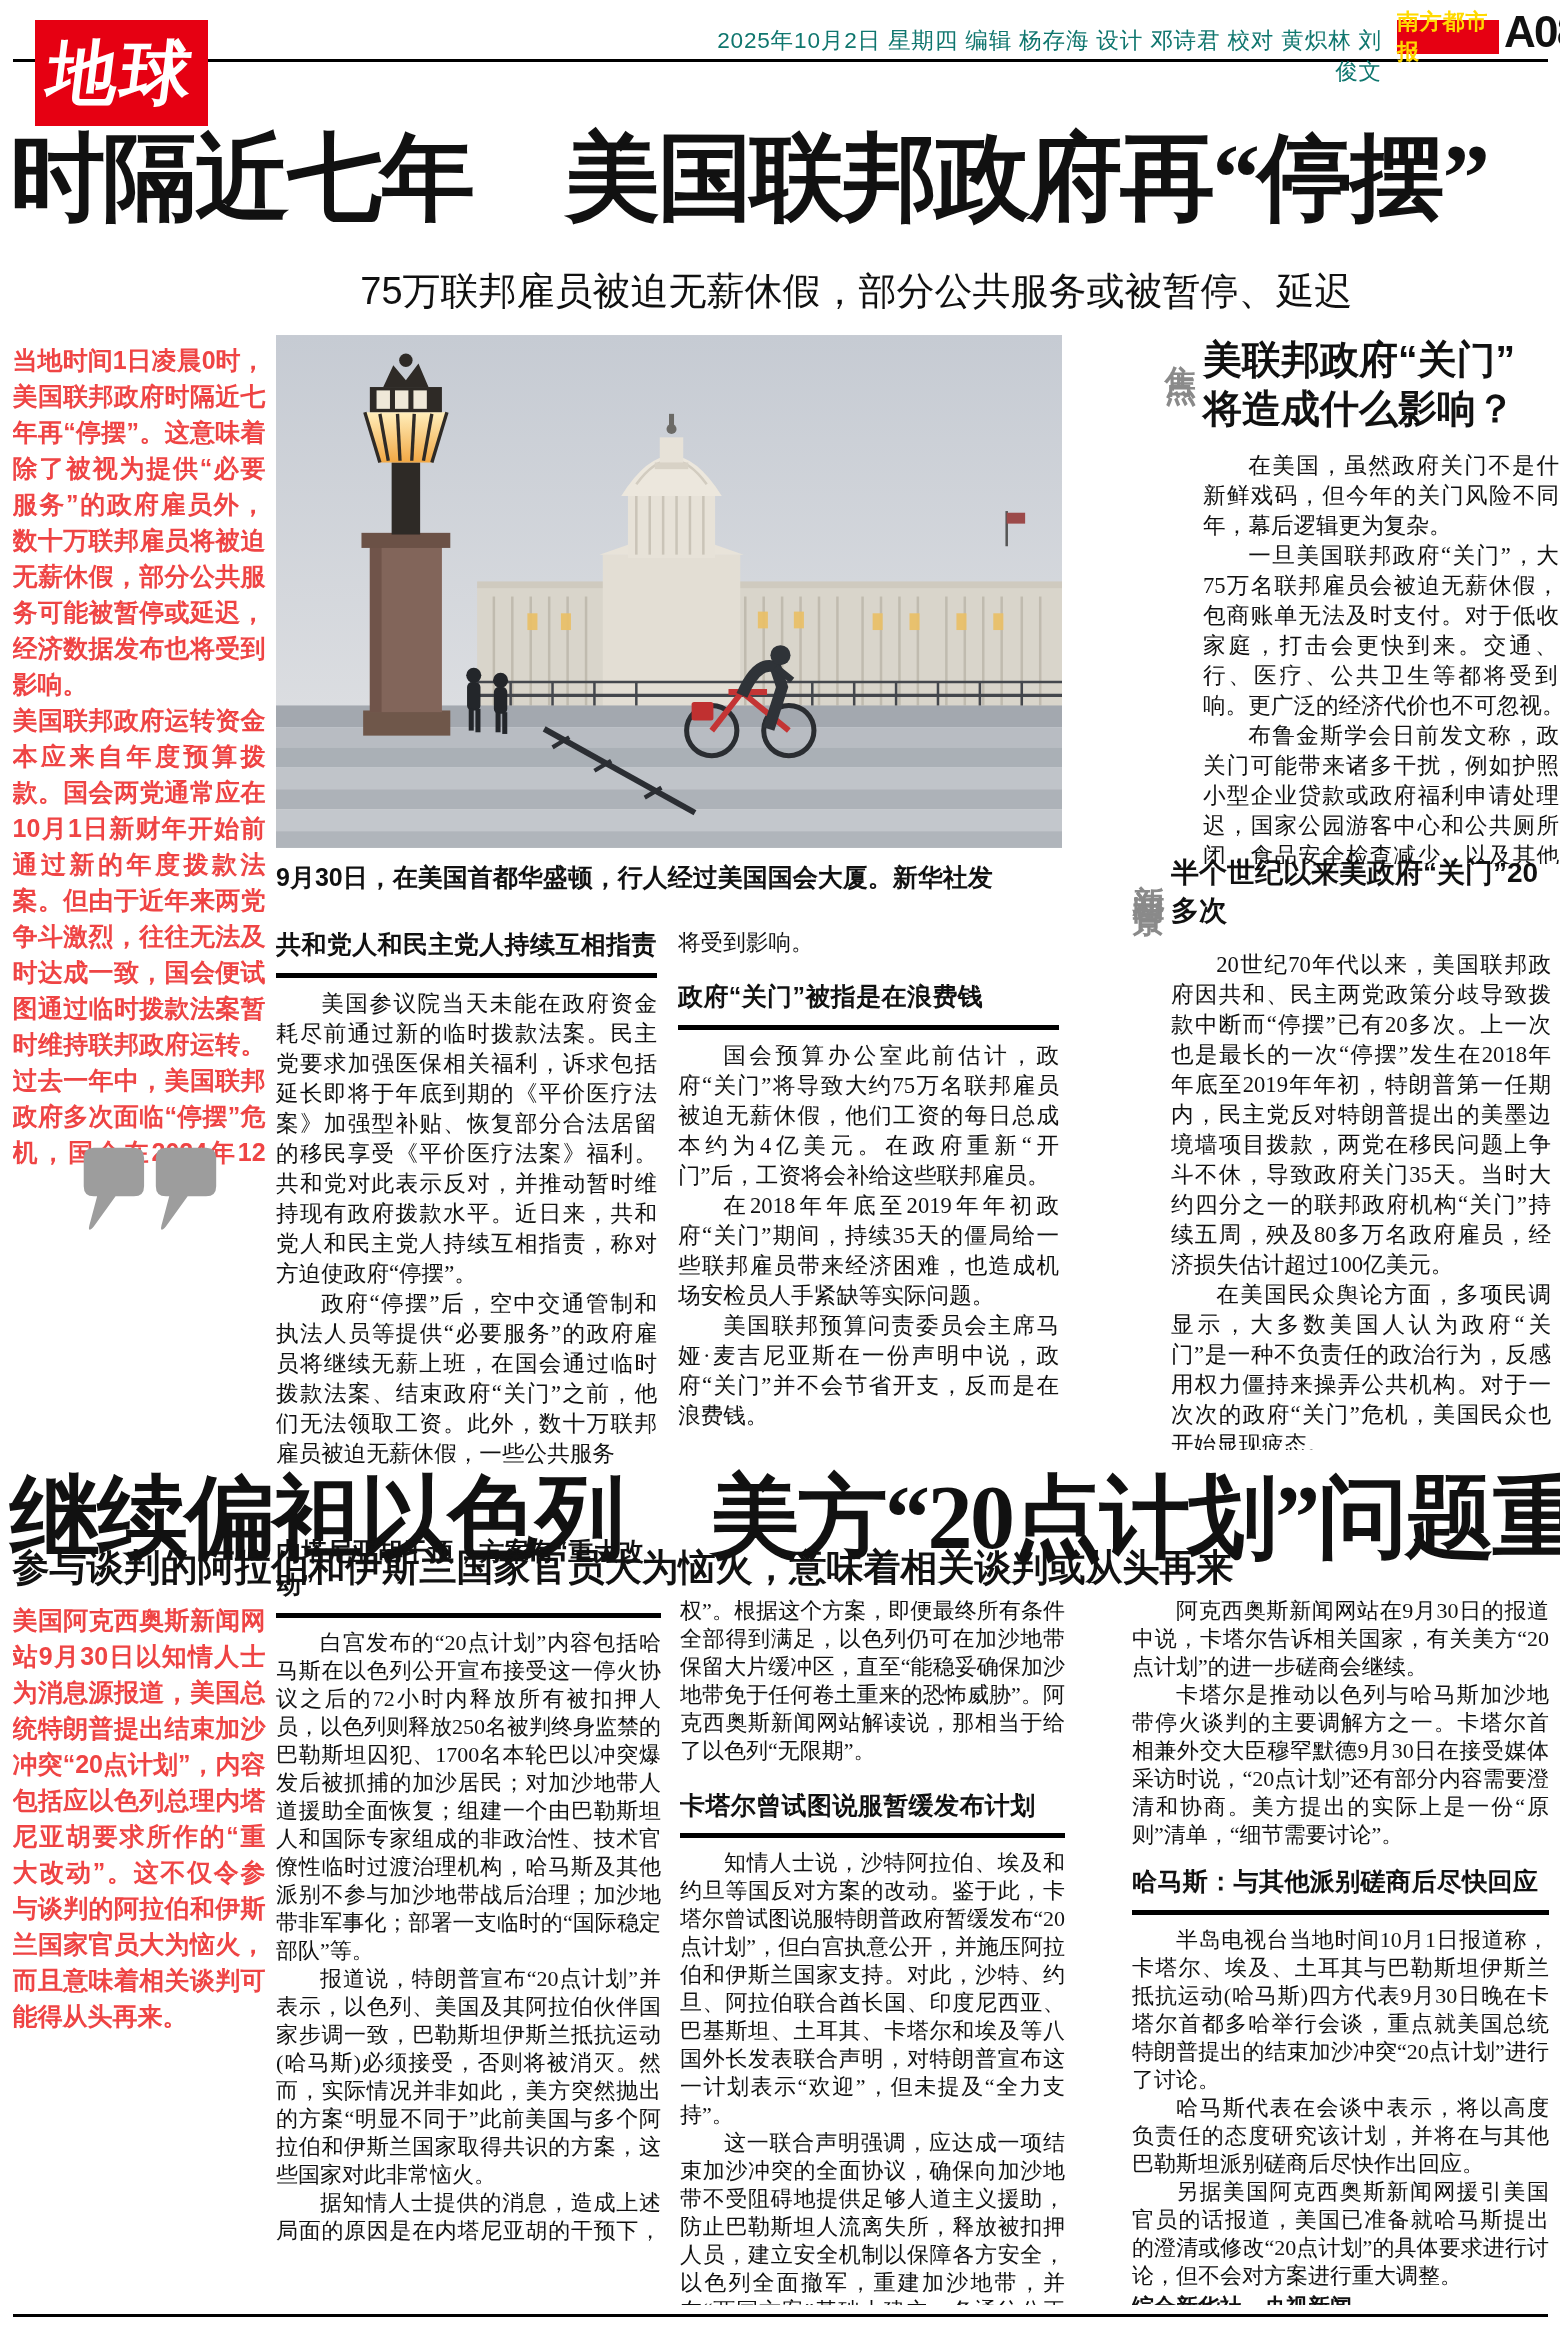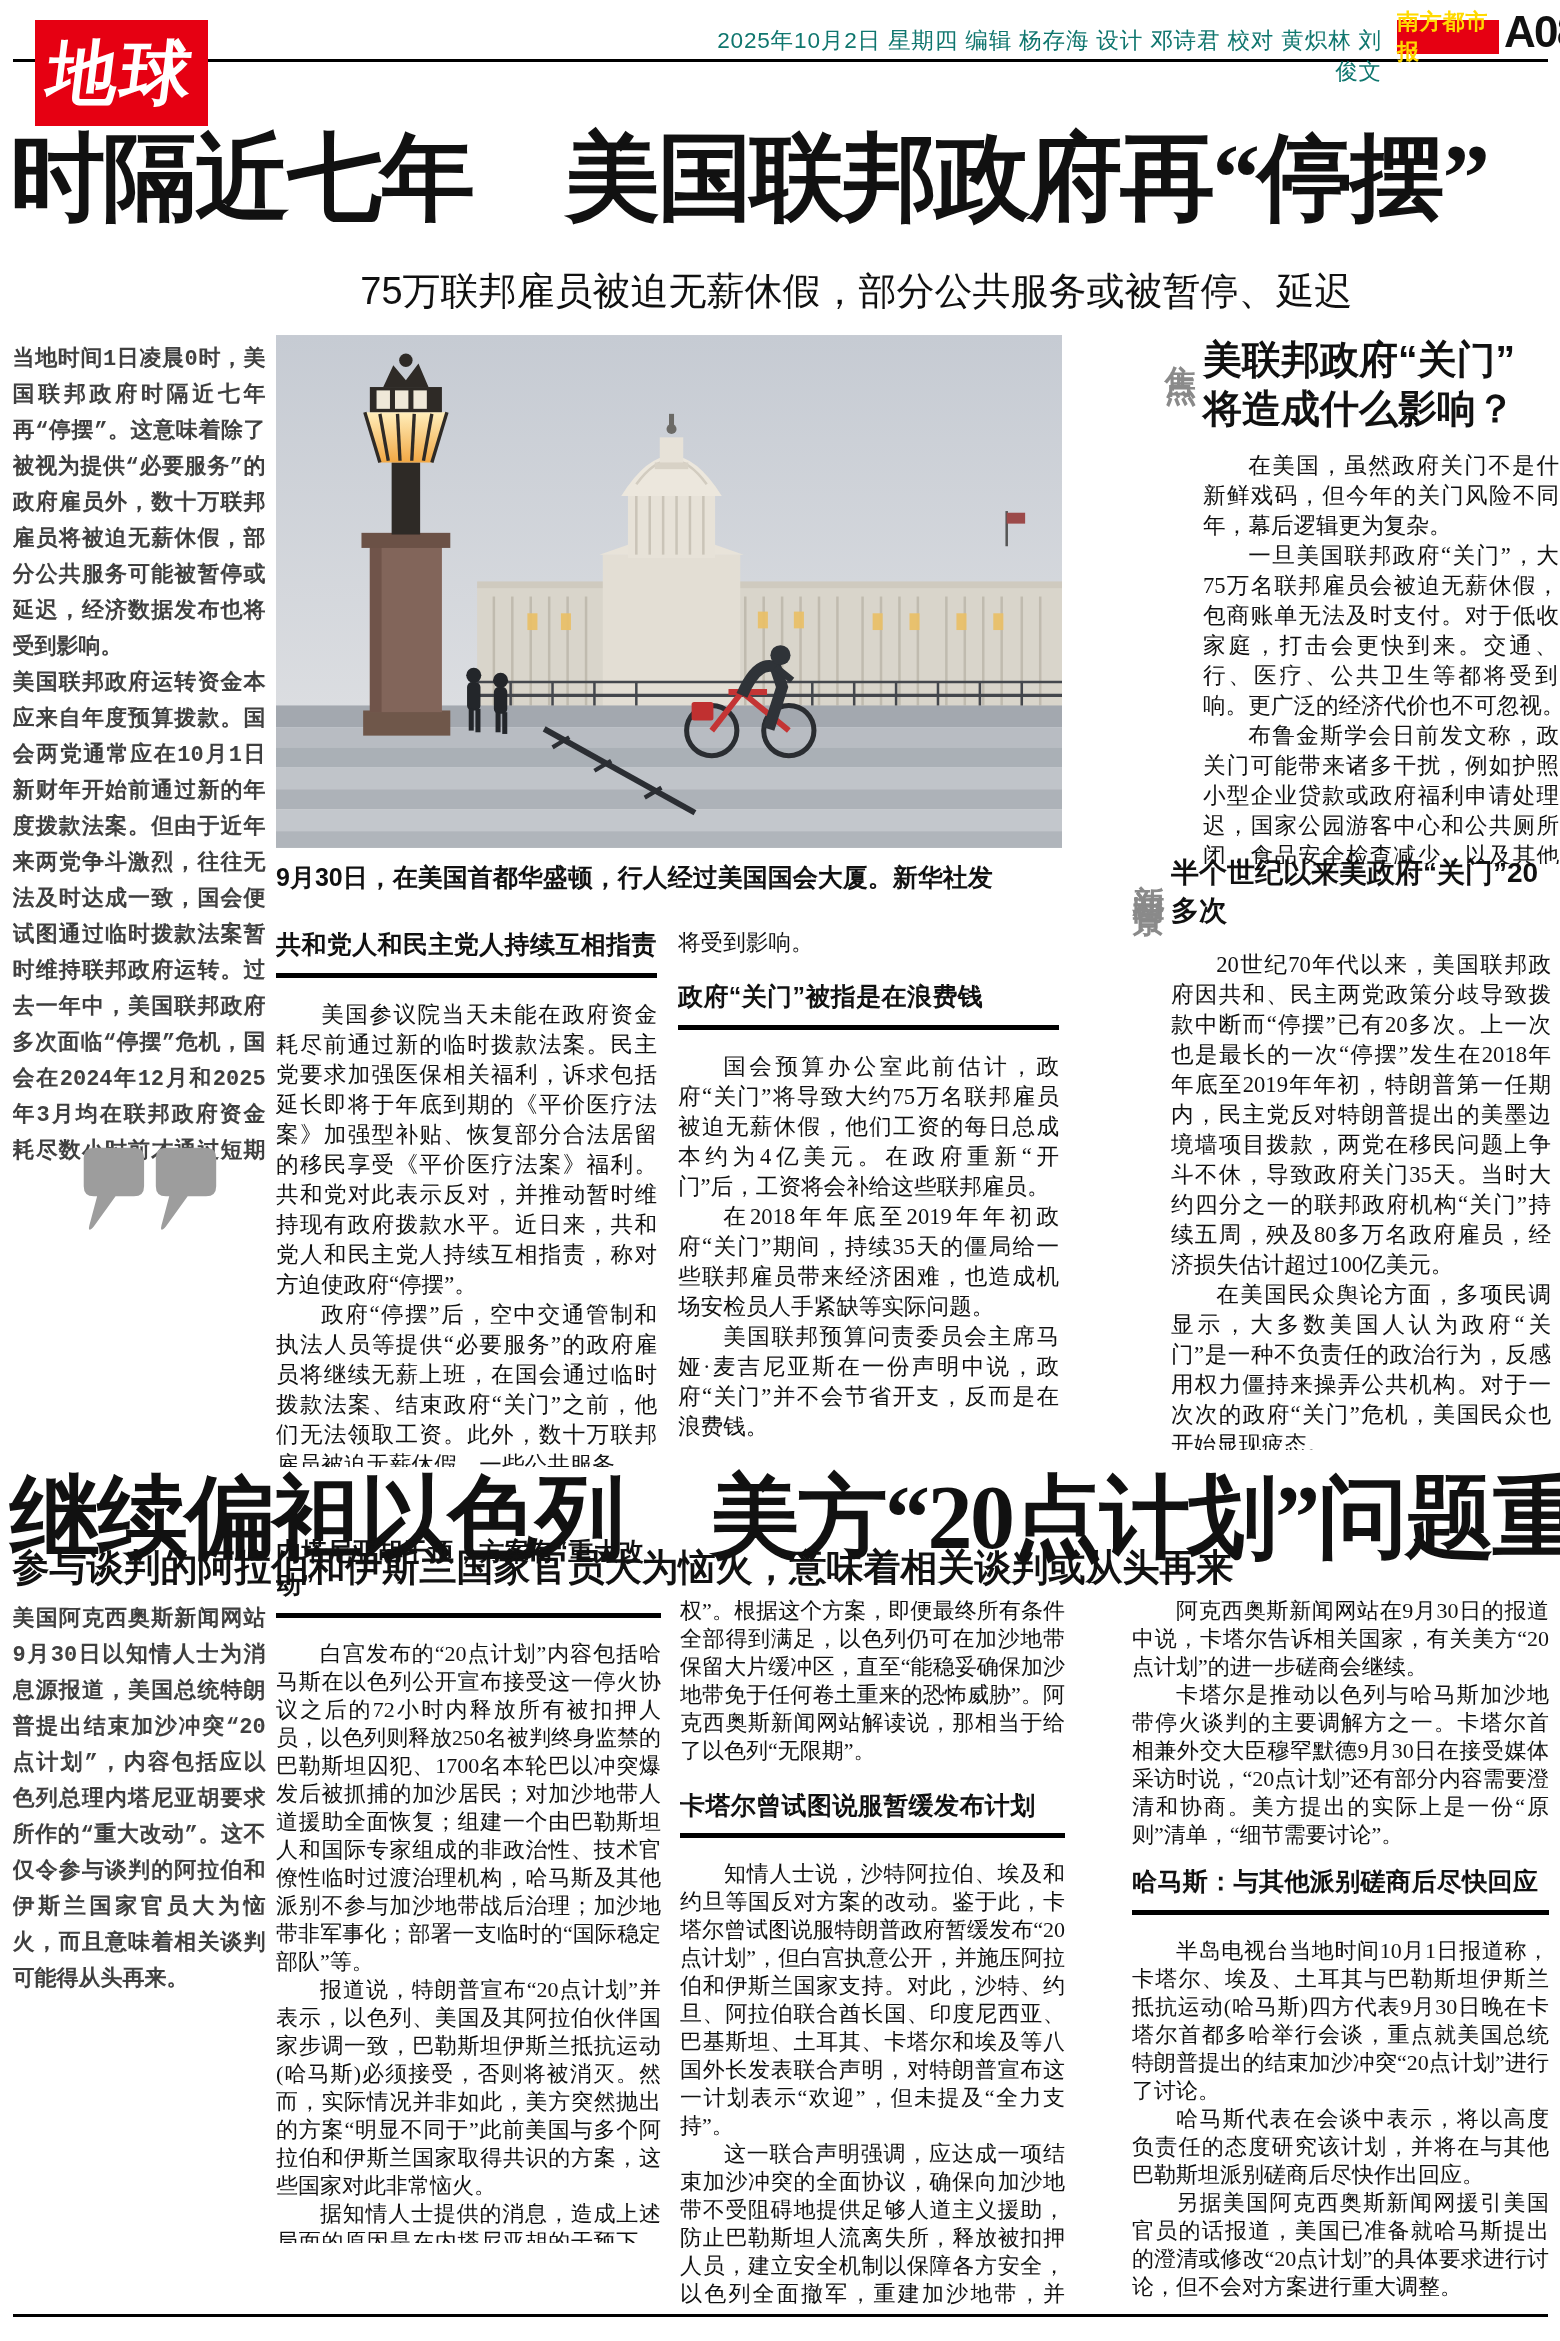--- a/index.html
+++ b/index.html
@@ -28,31 +28,31 @@
   .pageno{left:1504px;top:6.7px;width:59px;font-size:44px;font-weight:900;
     font-family:"Liberation Sans",sans-serif;letter-spacing:-1.7px;}
   
   .headline1{left:10px;top:126px;width:1545px;font-size:95px;font-weight:900;
     letter-spacing:-2.5px;line-height:1.1;white-space:nowrap;}
   .subtitle1{left:12.6px;top:266px;width:1340px;font-size:38px;font-weight:400;letter-spacing:0px;text-align:right;}
   .headline2{left:10px;top:1468px;width:1545px;font-size:90px;font-weight:900;
     letter-spacing:-2.5px;line-height:1.1;white-space:nowrap;}
   .subtitle2{left:12.6px;top:1543px;width:1340px;font-size:37px;font-weight:600;}
   
-  .introcol{font-size:22px;line-height:36px;font-weight:600;text-align:justify;
-    font-family:Liberation Mono, monospace;color:#404040;}
+  .introcol{font-size:25px;line-height:36px;font-weight:600;text-align:justify;
+    font-family:Liberation Sans, sans-serif;color:#ef4444;}
   .introcol p{margin:0;}
   .bodytext{font-size:22.6px;line-height:30px;text-align:justify;}
   .bodytext p{margin:0;text-indent:2em;}
   .bodytext p.noindent{text-indent:0;}
   .bodytext2{font-size:22px;line-height:28px;text-align:justify;}
   .bodytext2 p{margin:0;text-indent:2em;}
   .bodytext2 p.noindent{text-indent:0;}
   .colhead{font-size:25px;font-weight:900;font-family:"Liberation Sans",sans-serif;
-    border-bottom:5px solid #000;padding-bottom:11.7px;margin-bottom:22px;letter-spacing:0.4px;}
+    border-bottom:5px solid #000;padding-bottom:11.7px;margin-bottom:11px;letter-spacing:0.4px;}
   .caption{font-size:25px;font-weight:600;font-family:"Liberation Sans",sans-serif;}
   .byline{font-weight:800;font-family:"Liberation Sans",sans-serif;text-indent:0 !important;}
   
   .sidebox{display:flex;overflow:hidden;}
   .vlabel{width:49px;flex:0 0 49px;writing-mode:vertical-rl;text-orientation:upright;
     font-size:32px;font-weight:800;color:#8a8a8a;letter-spacing:6.7px;
     font-family:"Liberation Sans",sans-serif;padding-top:5px;}
   .sidecontent{flex:1;}
   .focus-title{font-size:39px;font-weight:900;font-family:"Liberation Sans",sans-serif;
     line-height:49px;margin-bottom:18.4px;letter-spacing:0px;}

